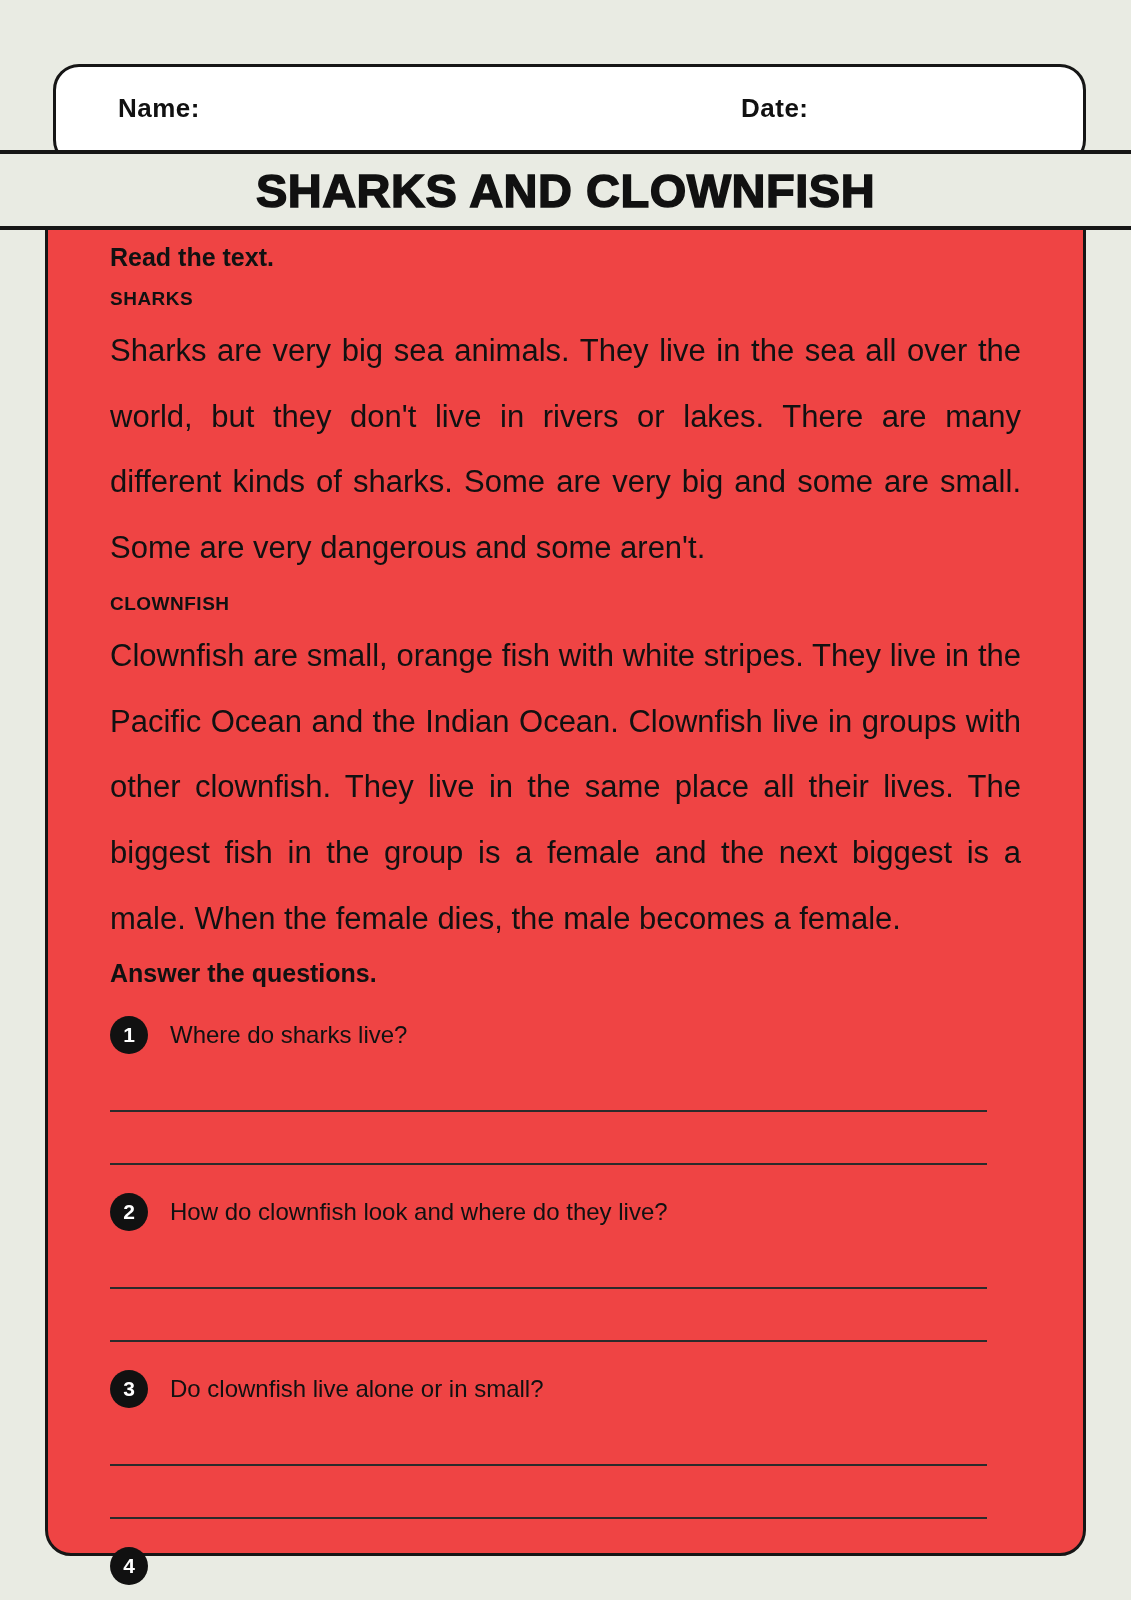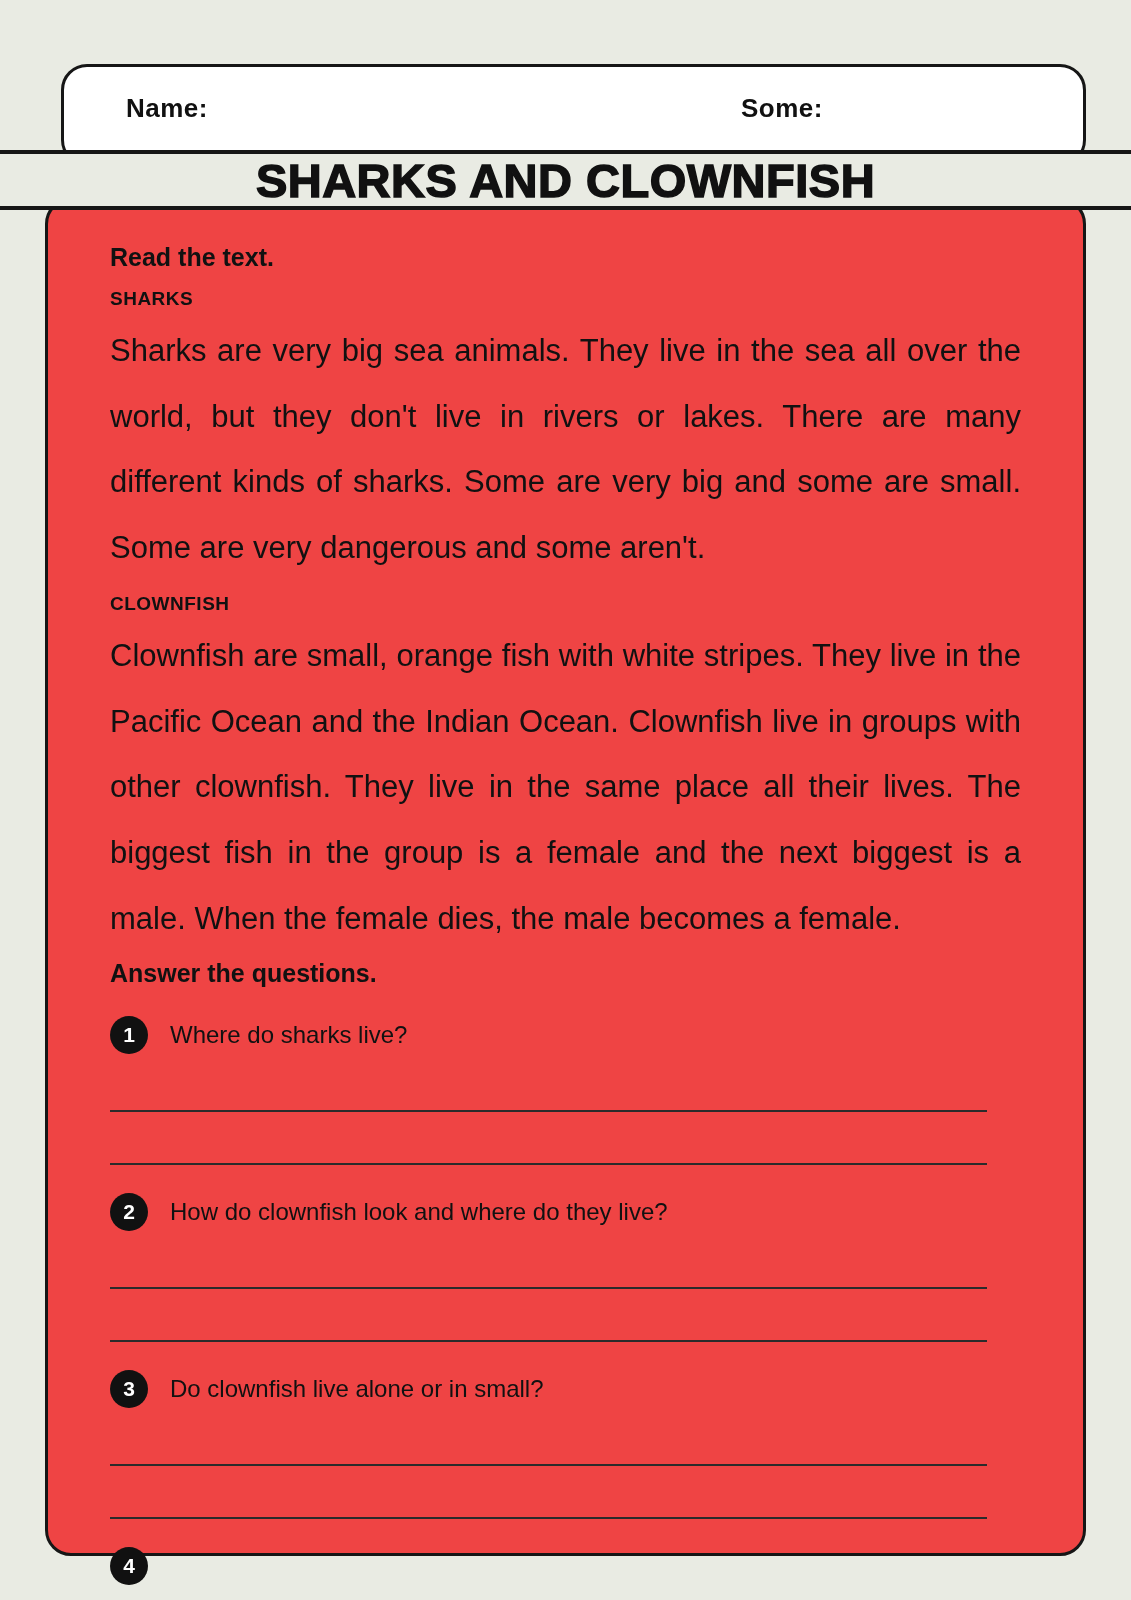--- a/index.html
+++ b/index.html
@@ -12,21 +12,21 @@
     overflow: hidden;
   }
   .page {
     position: relative;
     width: 1131px;
     height: 1600px;
     background: #e9ebe3;
   }
   .name-date-box {
     position: absolute;
-    left: 61px;
+    left: 53px;
     right: 45px;
     top: 64px;
     height: 102px;
     background: #ffffff;
     border: 3px solid #161616;
     border-radius: 26px;
     display: flex;
     align-items: flex-start;
     padding: 26px 62px 0 62px;
     z-index: 1;
@@ -52,21 +52,21 @@
     z-index: 1;
   }
   .content-inner {
     padding: 42px 62px 0 62px;
   }
   .title-band {
     position: absolute;
     left: 0;
     right: 0;
     top: 150px;
-    height: 60px;
+    height: 80px;
     background: #e9ebe3;
     border-top: 4px solid #161616;
     border-bottom: 4px solid #161616;
     display: flex;
     align-items: center;
     justify-content: center;
     z-index: 2;
   }
   .title-band h1 {
     font-size: 47px;
@@ -121,21 +121,21 @@
   }
   .answer-line.first { height: 58px; }
 </style>
 </head>
 <body>
 
 <div class="page">
 
   <div class="name-date-box">
     <span class="label">Name:</span>
-    <span class="label date-label">Some:</span>
+    <span class="label date-label">Date:</span>
   </div>
 
   <div class="content-box">
     <div class="content-inner">
 
       <div class="read-instruction">Read the text.</div>
 
       <div class="section-heading">SHARKS</div>
       <p class="para">Sharks are very big sea animals. They live in the sea all over the world, but they don't live in rivers or lakes. There are many different kinds of sharks. Some are very big and some are small. Some are very dangerous and some aren't.</p>
 

